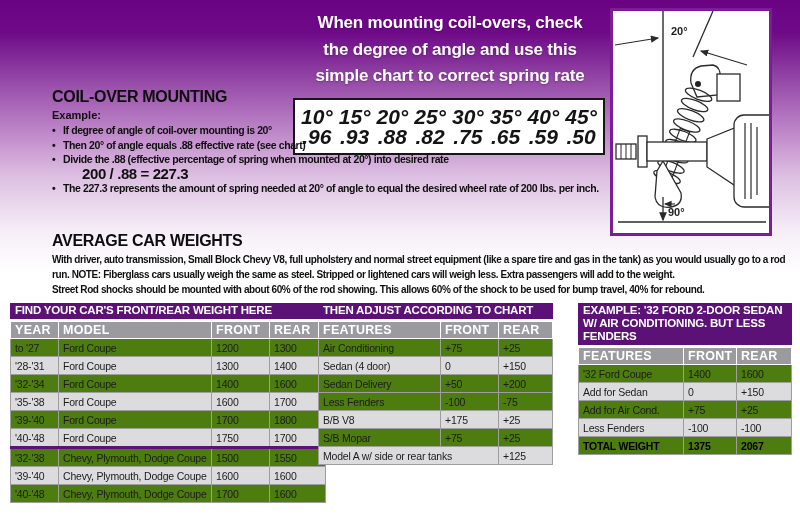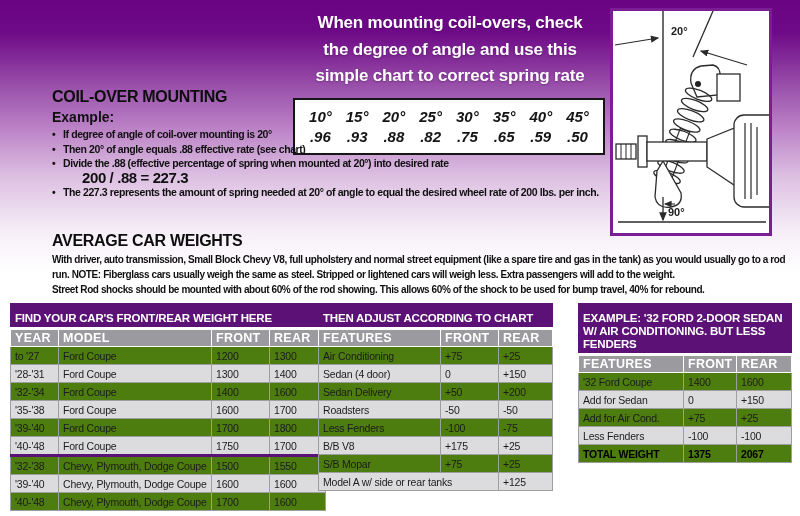--- a/index.html
+++ b/index.html
@@ -22,49 +22,49 @@
     text-shadow:0 1px 2px rgba(40,0,50,.35);
   }
   .headline span { display:block; }
   
   .angle-box {
     position:absolute; left:293px; top:98px; width:312px; height:57px;
     background:#fff; border:2px solid #161616; box-sizing:border-box;
     display:flex; align-items:center; justify-content:space-evenly;
   }
   .angle-col { text-align:center; font-style:italic; font-weight:bold;
-    font-size:15px; line-height:20px; color:#141414; }
+    font-size:21px; line-height:20px; color:#141414; }
   .angle-col span { display:block; }
   
   .illus-box {
     position:absolute; left:610px; top:8px; width:162px; height:228px;
     background:#fff; border:3px solid #7b1d94; box-sizing:border-box;
   }
   .illus-box svg { display:block; width:100%; height:100%; }
   
   .coil { position:absolute; left:52px; top:88px; width:640px; color:#101010; }
   .coil h2, .avg h2 {
     margin:0 0 3px 0; font-size:16px; font-weight:bold;
     letter-spacing:-0.3px; color:#0d0d0d;
   }
-  .example { font-size:14px; font-weight:bold; margin:0 0 2px 0; }
+  .example { font-size:11px; font-weight:bold; margin:0 0 2px 0; }
   .bullet { position:relative; padding-left:11px; font-size:10.5px;
     font-weight:bold; line-height:14.5px; letter-spacing:-0.4px; }
   .bullet::before { content:"\2022"; position:absolute; left:0; top:0; }
   .formula { padding-left:30px; font-size:15px; font-weight:bold;
     line-height:14.5px; letter-spacing:-0.4px; }
   
   .avg { position:absolute; left:52px; top:232px; width:748px; color:#101010; }
   .avg p { margin:0; font-size:10px; font-weight:bold; line-height:14.8px;
     letter-spacing:-0.4px; }
   
   .dtable { position:absolute; box-sizing:border-box; }
   .tbar {
     background:#5b1175; color:#fff; font-weight:bold; font-size:11.5px;
-    line-height:13px; padding:9px 5px 2px 5px; letter-spacing:-0.2px;
+    line-height:13px; padding:1px 5px 2px 5px; letter-spacing:-0.2px;
   }
   .dtable table {
     border-collapse:collapse; width:100%; margin-top:2px;
     background:#4d7c0f; border:1px solid #8e8e8e; table-layout:fixed;
   }
   .dtable th {
     background:#9b9a9f; color:#fff; font-weight:bold; font-size:12.5px;
     text-align:left; padding:1px 4px; border:1.5px solid #fff;
     letter-spacing:0.3px; overflow:hidden;
   }
@@ -302,25 +302,20 @@
           <tr class="alt">
             <td>Sedan (4 door)</td>
             <td>0</td>
             <td>+150</td>
           </tr>
           <tr>
             <td>Sedan Delivery</td>
             <td>+50</td>
             <td>+200</td>
           </tr>
-          <tr class="alt">
-            <td>Roadsters</td>
-            <td>-50</td>
-            <td>-50</td>
-          </tr>
           <tr>
             <td>Less Fenders</td>
             <td>-100</td>
             <td>-75</td>
           </tr>
           <tr class="alt">
             <td>B/B V8</td>
             <td>+175</td>
             <td>+25</td>
           </tr>

